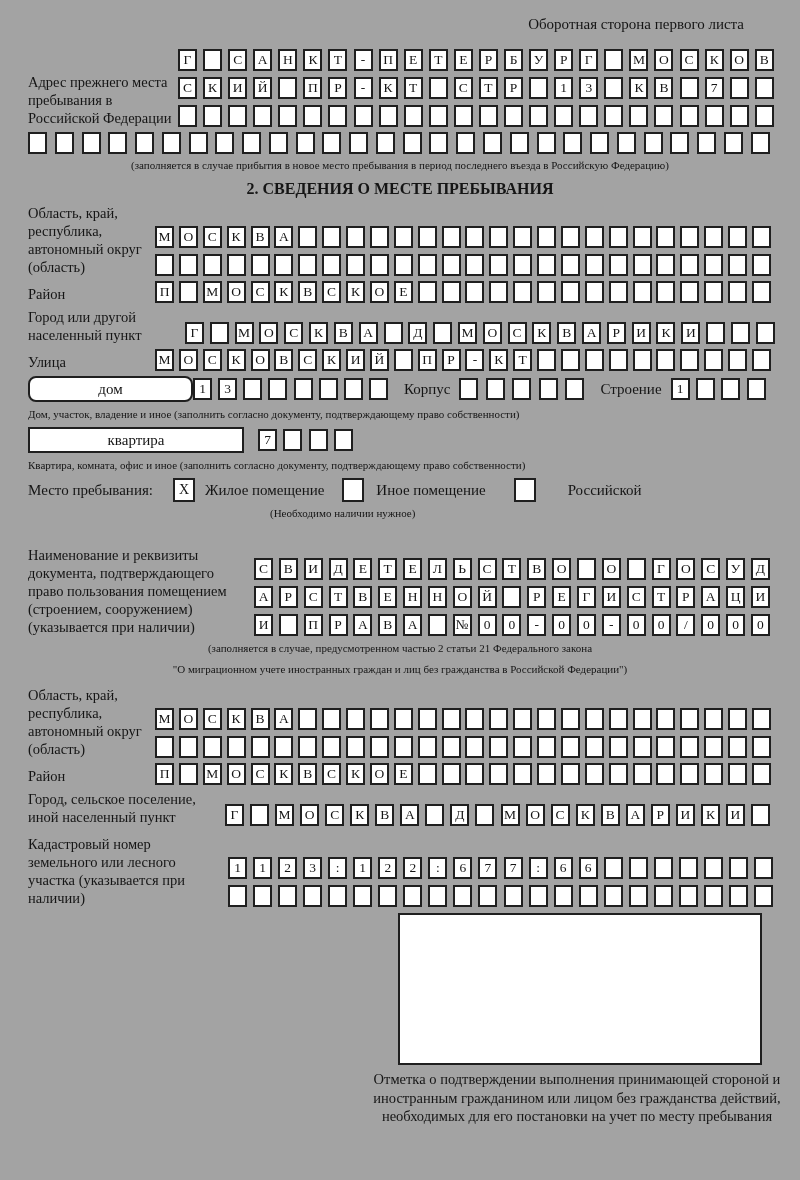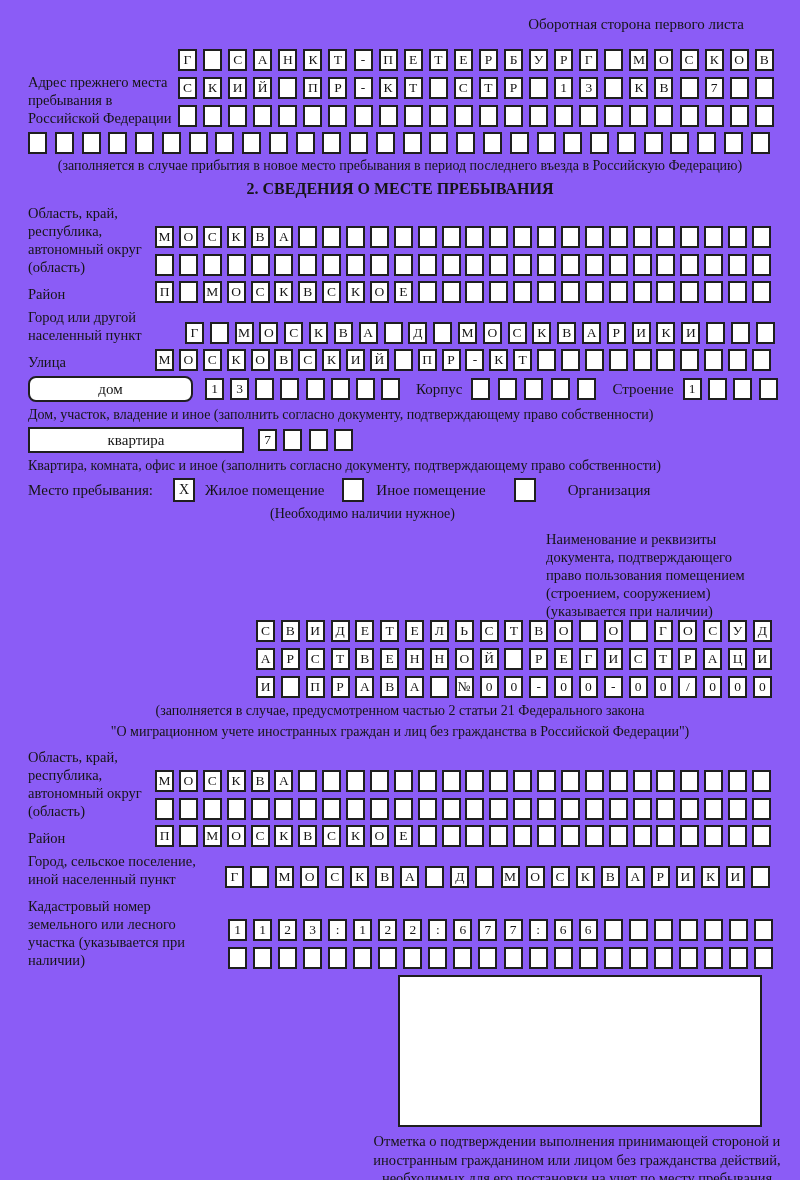--- a/index.html
+++ b/index.html
@@ -3,21 +3,21 @@
 <meta charset="utf-8">
 <style>
   html,body{margin:0;padding:0;background:#ffffff;}
   .page{
     position:relative;
     width:800px;height:1180px;
     box-sizing:border-box;
     padding:16px 28px 10px 28px;
     font-family:"Liberation Serif","DejaVu Serif",serif;
     color:#151515;
-    background:#8b5cf6;
+    background:#a3a3a3;
     overflow:hidden;
   }
   .corner-note{
     text-align:right;
     padding-right:28px;
     font-size:15px;
     margin-bottom:16px;
   }
   .frow{display:flex;align-items:flex-end;margin-bottom:5px;}
   .flabel{
@@ -54,21 +54,21 @@
   .w596{width:596px;}
   .w742{width:742px;}
   .w616{width:616px;}
   .w590{width:590px;}
   .w516{width:516px;}
   .w545{width:545px;}
   .w195{width:195px;}
   .w125{width:125px;}
   .w95{width:95px;}
   .note{
-    font-size:14px;
+    font-size:11px;
     line-height:17px;
     margin-bottom:4px;
   }
   .center{text-align:center;}
   .sec-title{
     text-align:center;
     font-weight:bold;
     font-size:16px;
     margin:6px 0 6px 0;
   }
@@ -82,21 +82,21 @@
   .house-row{display:flex;align-items:center;margin-bottom:4px;}
   .wide-box{
     box-sizing:border-box;
     border:2px solid #1f1f1f;
     height:26px;
     display:flex;align-items:center;justify-content:center;
     font-size:15px;
     flex:none;
     background:#fff;
   }
-  .wb165{width:165px;margin-right:12px;border-radius:8px;}
+  .wb165{width:165px;border-radius:8px;}
   .wb200{width:216px;margin-right:14px;}
   .inline-label{font-size:15px;flex:none;margin:0 9px 0 16px;}
   .stay-row{display:flex;align-items:center;margin:4px 0 3px 0;font-size:15px;}
   .chk{
     width:22px;height:24px;
     box-sizing:border-box;
     border:2px solid #1f1f1f;
     display:flex;align-items:center;justify-content:center;
     font-size:14px;
     flex:none;
@@ -452,25 +452,25 @@
         <span>X</span>
       </span>
     <span class="opt-label-1">Жилое помещение</span>
     <span class="chk">
         <span></span>
       </span>
     <span class="opt-label-2">Иное помещение</span>
     <span class="chk">
         <span></span>
       </span>
-    <span class="opt-label-3">Организация</span>
+    <span class="opt-label-3">Российской</span>
   </div>
   <div class="note choose-note">(Необходимо наличии нужное)</div>
 
-  <div class="frow doc-block" style="min-height:106px;flex-direction:column;">
+  <div class="frow doc-block" style="min-height:106px;">
     <div class="flabel w226">Наименование и реквизиты документа, подтверждающего право пользования помещением (строением, сооружением) (указывается при наличии)</div>
     <div class="gridcol">
       <div class="cells w516">
           <div class="cell">С</div>
           <div class="cell">В</div>
           <div class="cell">И</div>
           <div class="cell">Д</div>
           <div class="cell">Е</div>
           <div class="cell">Т</div>
           <div class="cell">Е</div>

